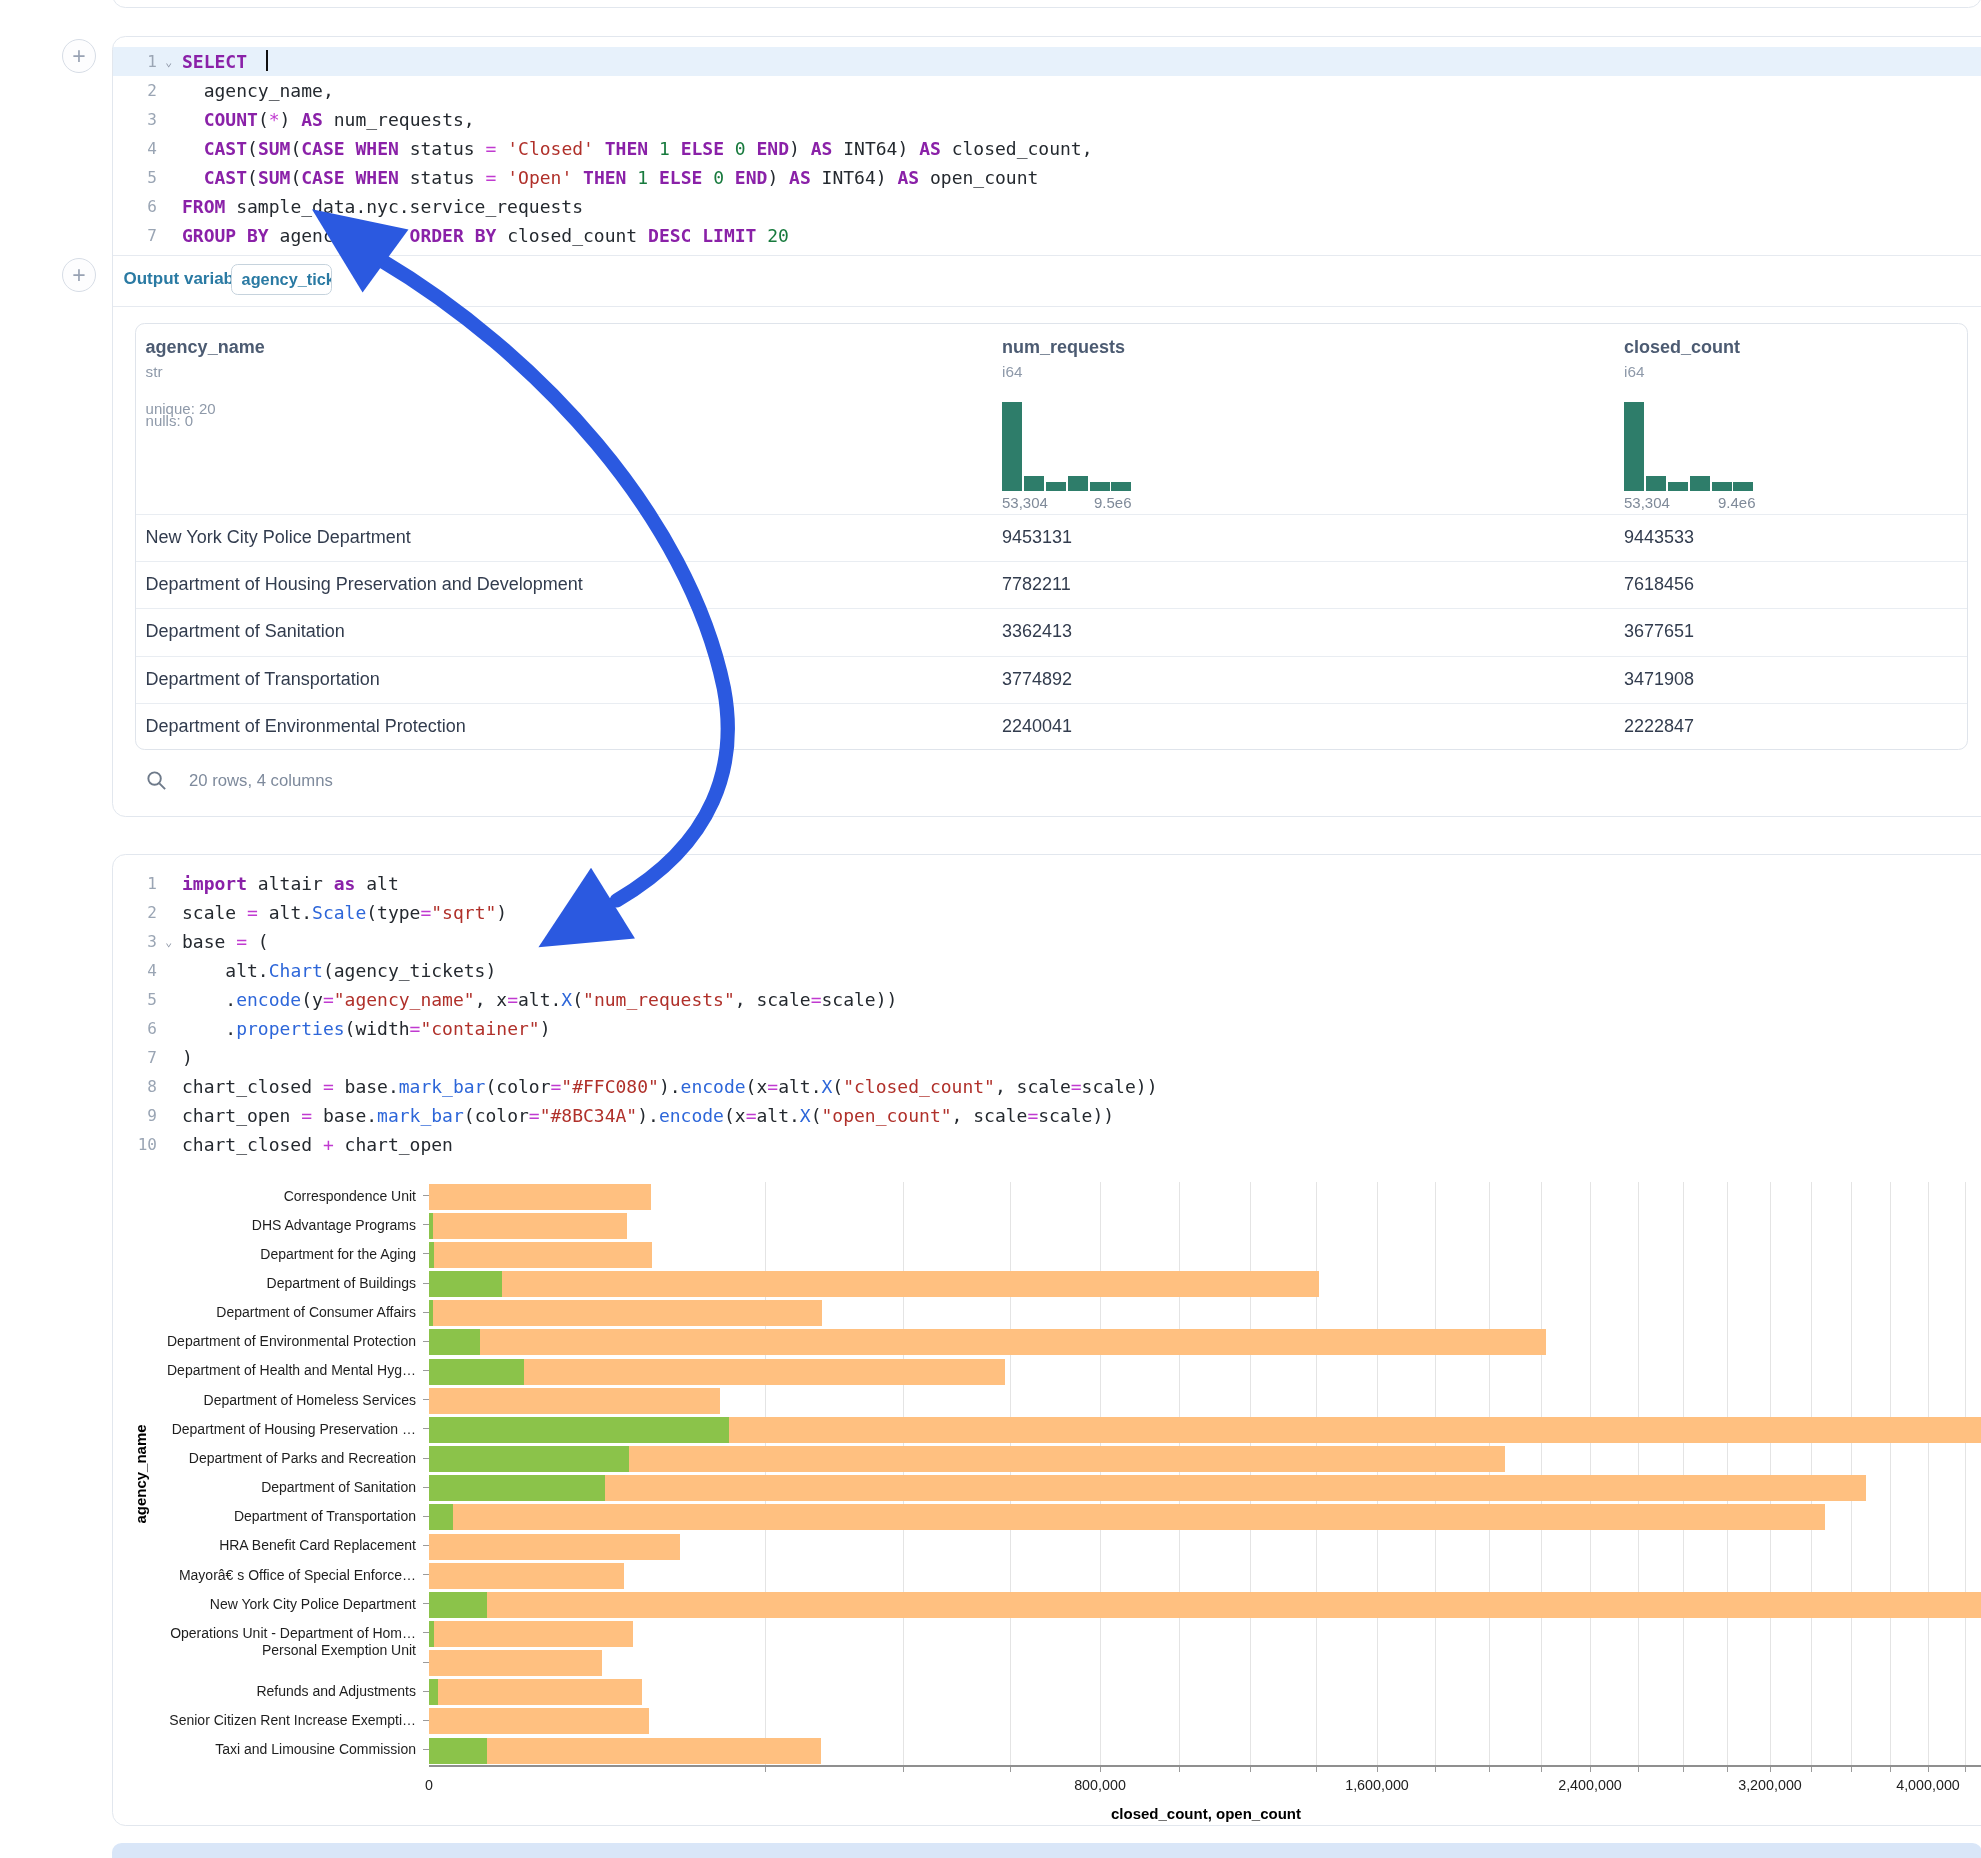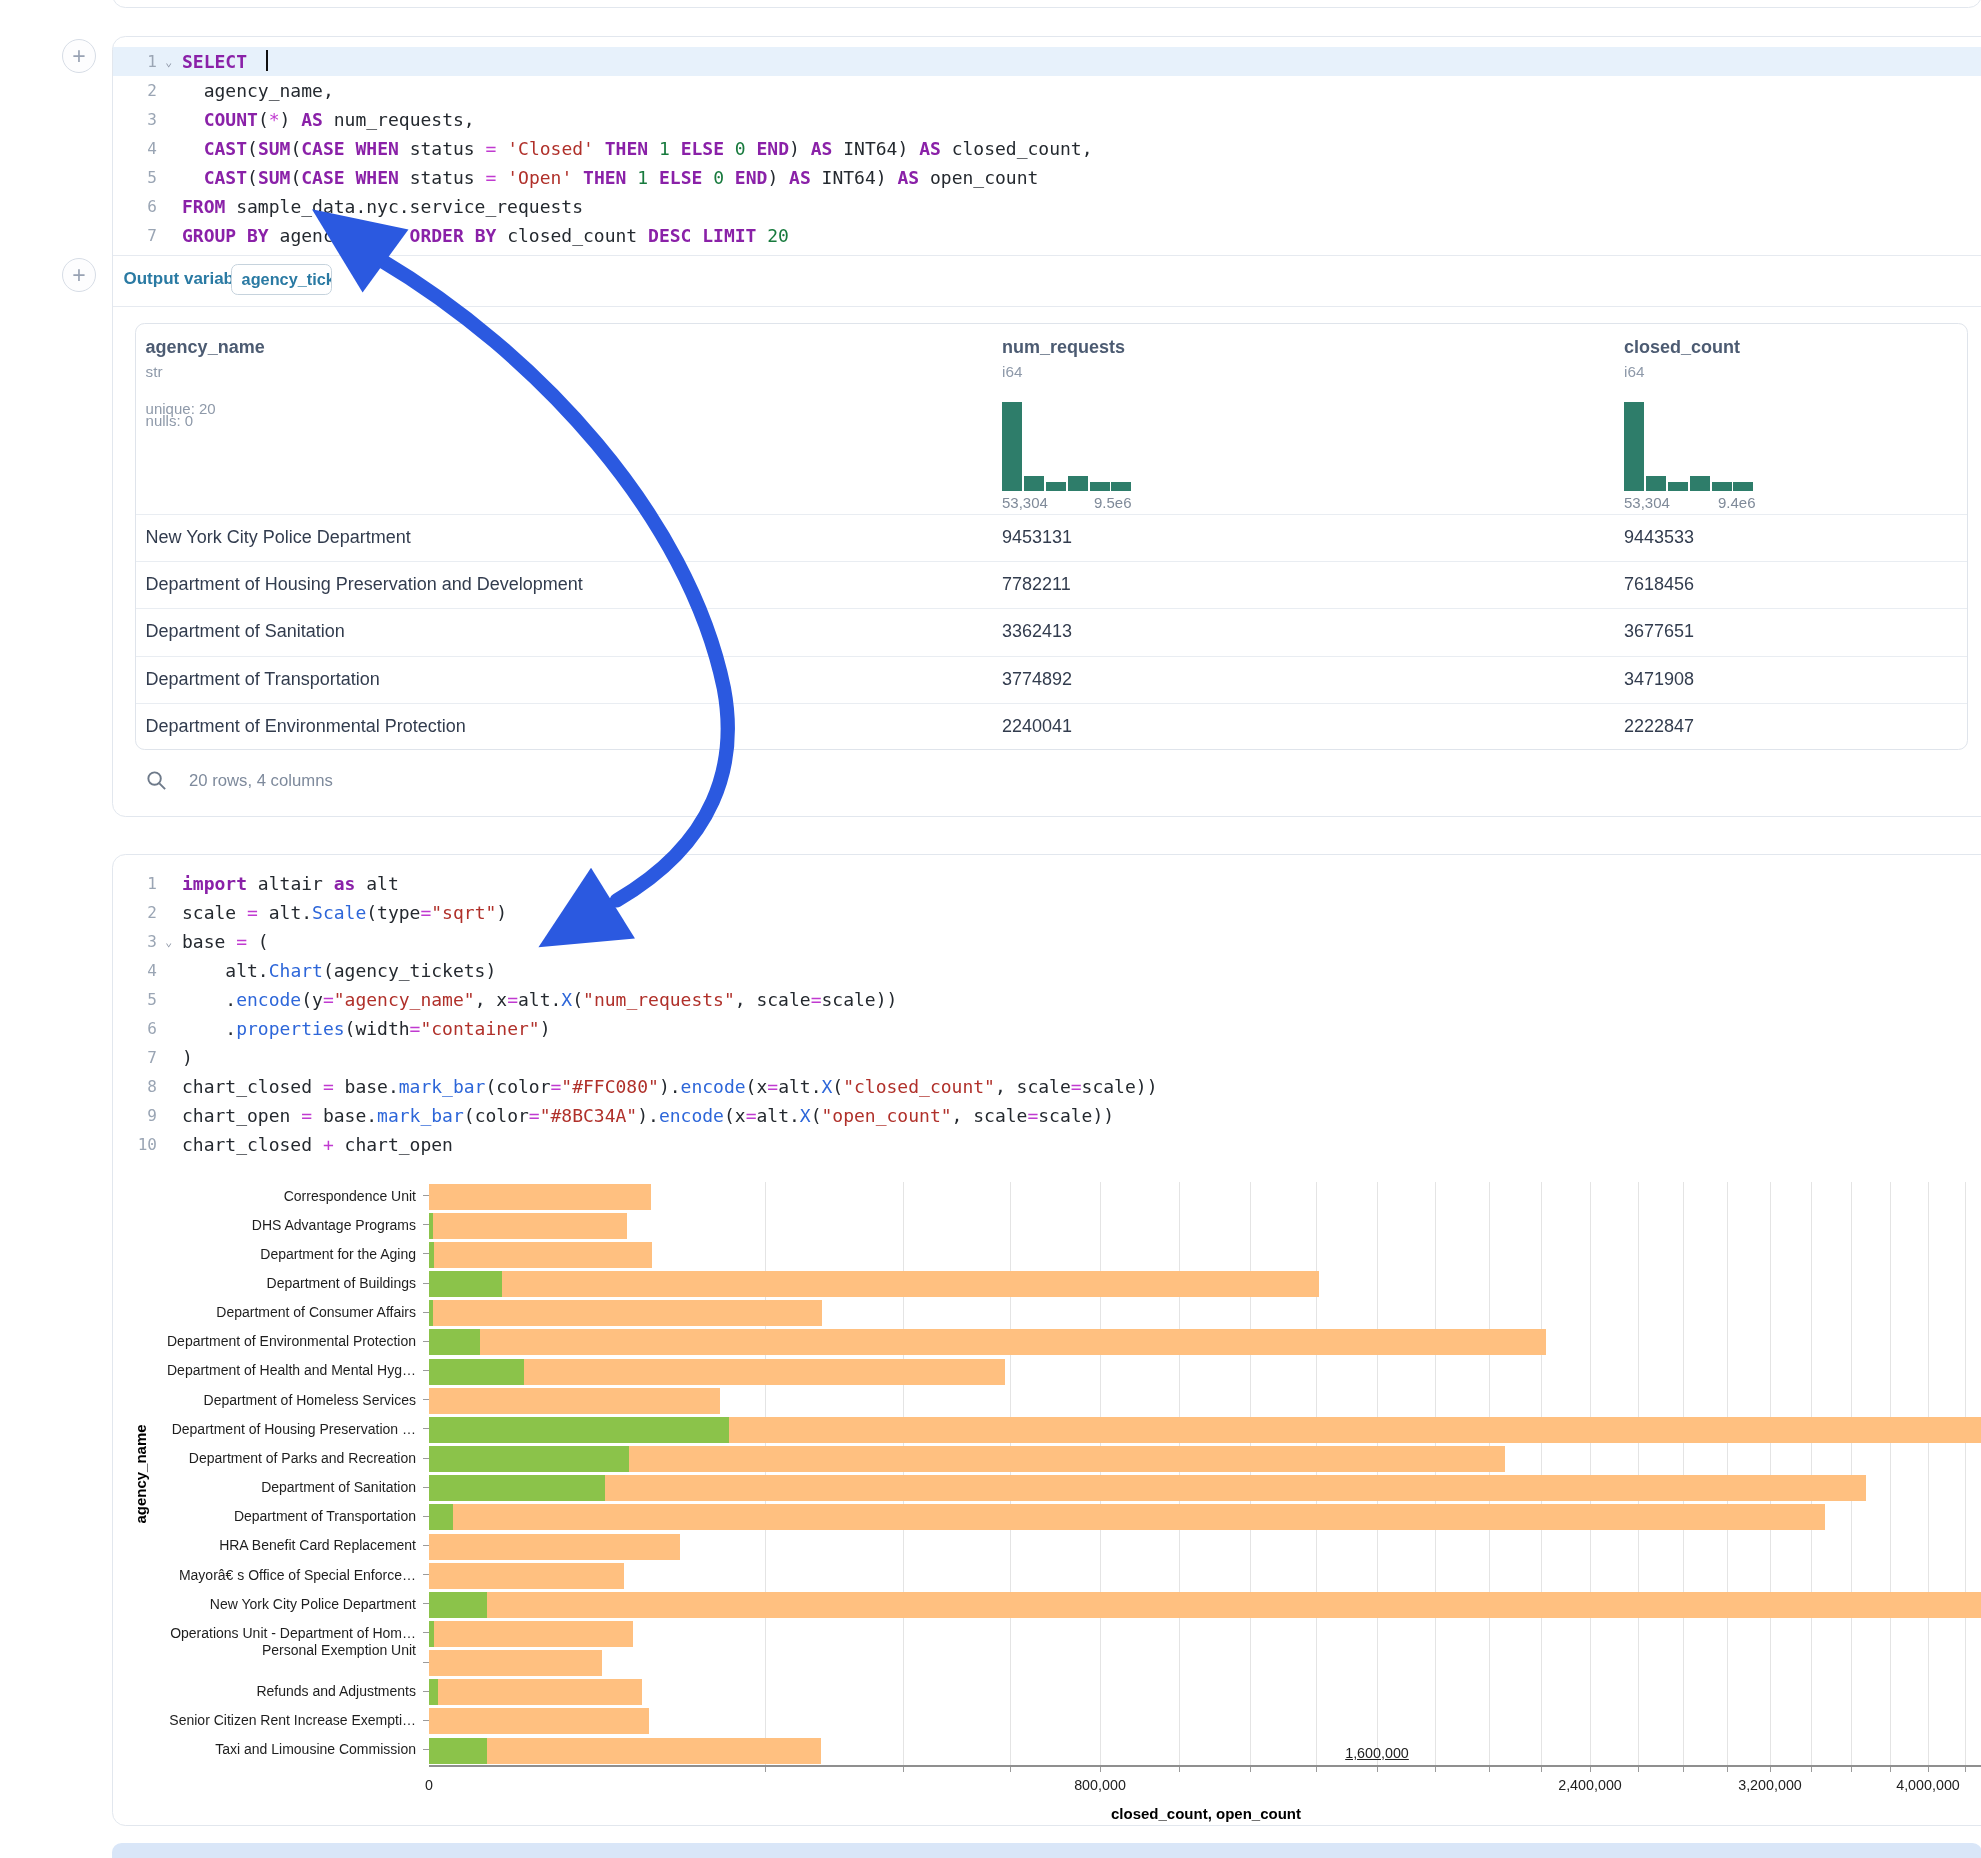--- a/index.html
+++ b/index.html
@@ -269,21 +269,21 @@
         <div class="bar" style="left: 316px; top: 547px; width: 220px; background: rgb(255, 192, 128);"></div>
         <div class="ylab" style="right: 1602px; left: auto; top: 551px;">Senior Citizen Rent Increase Exempti…</div>
         <div class="ytick" style="left: 310px; top: 559px;"></div>
         <div class="bar" style="left: 316px; top: 577px; width: 392px; background: rgb(255, 192, 128);"></div>
         <div class="bar" style="left: 316px; top: 577px; width: 58px; background: rgb(139, 195, 74);"></div>
         <div class="ylab" style="right: 1602px; left: auto; top: 580px;">Taxi and Limousine Commission</div>
         <div class="ytick" style="left: 310px; top: 588px;"></div>
         <div style="position: absolute; left: 316px; top: 604px; height: 1.9px; right: 0px; background: rgb(143, 143, 143);"></div>
         <div class="xlab" style="left: 316px; top: 616px;">0</div>
         <div class="xlab" style="left: 987px; top: 616px;">800,000</div>
-        <div class="xlab" style="left: 1264px; top: 584px; text-decoration: underline;">1,600,000</div>
+        <div class="xlab" style="left: 1264px; top: 616px;">1,600,000</div>
         <div class="xlab" style="left: 1477px; top: 616px;">2,400,000</div>
         <div class="xlab" style="left: 1657px; top: 616px;">3,200,000</div>
         <div class="xlab" style="left: 1815px; top: 616px;">4,000,000</div>
         <div class="axis-title" style="left: 1093px; top: 644px; transform: translateX(-50%);">closed_count, open_count</div>
         <div class="axis-title" style="left: 27px; top: 313px; transform: translate(-50%, -50%) rotate(-90deg);">agency_name</div>
       </div>
   </div>
 
   <svg class="arrow-overlay" width="1982" height="1858" viewBox="0 0 2073 1944">
     <path d="M 398 272 C 560 368 720 540 757 720 C 772 800 748 882 645 942" fill="none" stroke="#2b59e0" stroke-width="15" stroke-linecap="round"></path>

